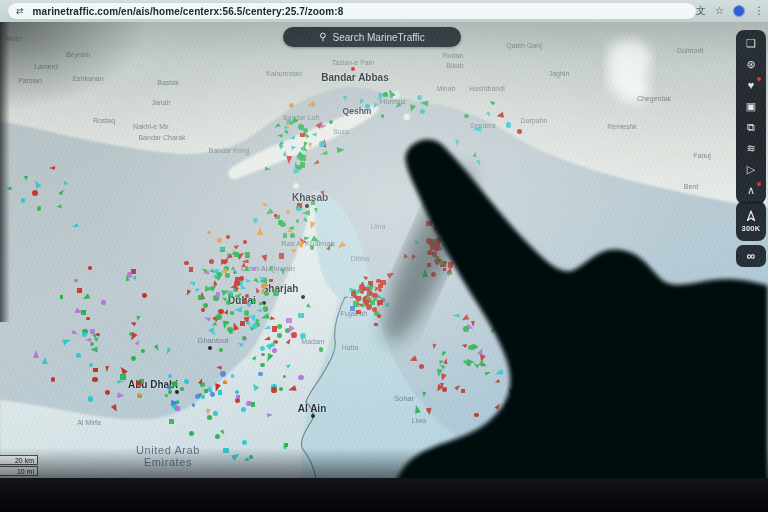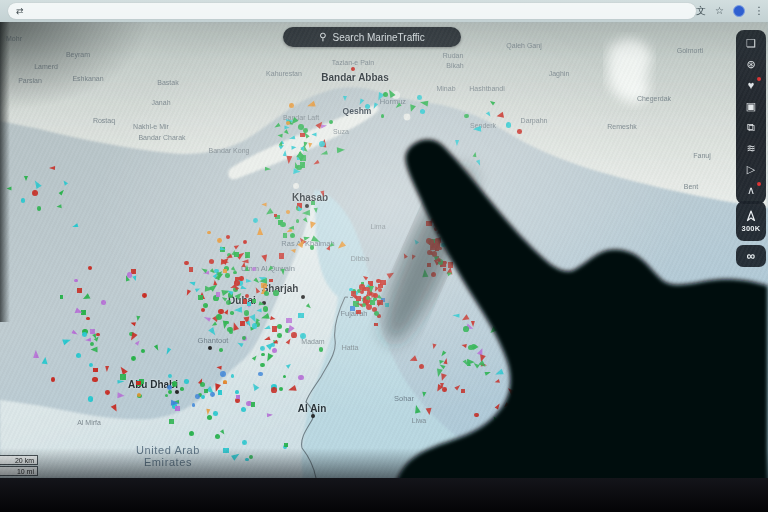--- a/index.html
+++ b/index.html
@@ -740,20 +740,21 @@
   </svg>
   <span class="cnt">300K</span>
 </div>
 <div id="infpill">
   <span>∞</span>
 </div>
 
 <div id="chrome">
   <div id="urlpill">
     <span class="tuneicon">⇄</span>
+    <span id="urltext">marinetraffic.com/en/ais/home/centerx:56.5/centery:25.7/zoom:8</span>
   </div>
   <div class="chromeicons">
     <span class="cicon">文</span>
     <span class="cicon">☆</span>
     <span id="avatar"></span>
     <span class="cicon">⋮</span>
   </div>
 </div>
 
 <div class="ovl" id="scanlines"></div>

